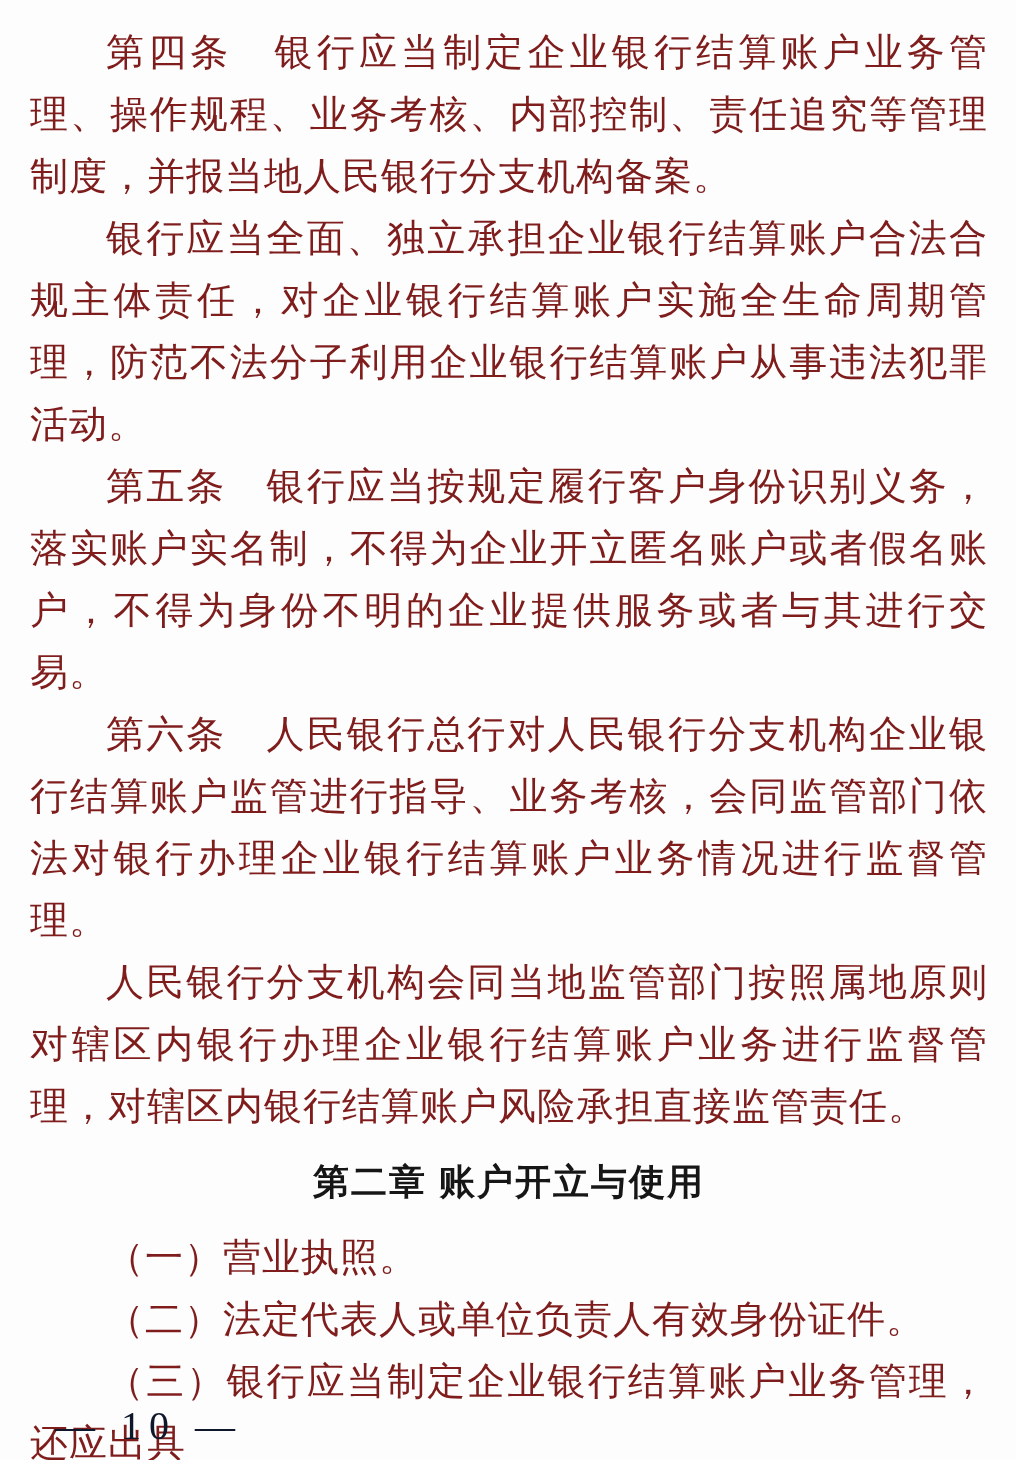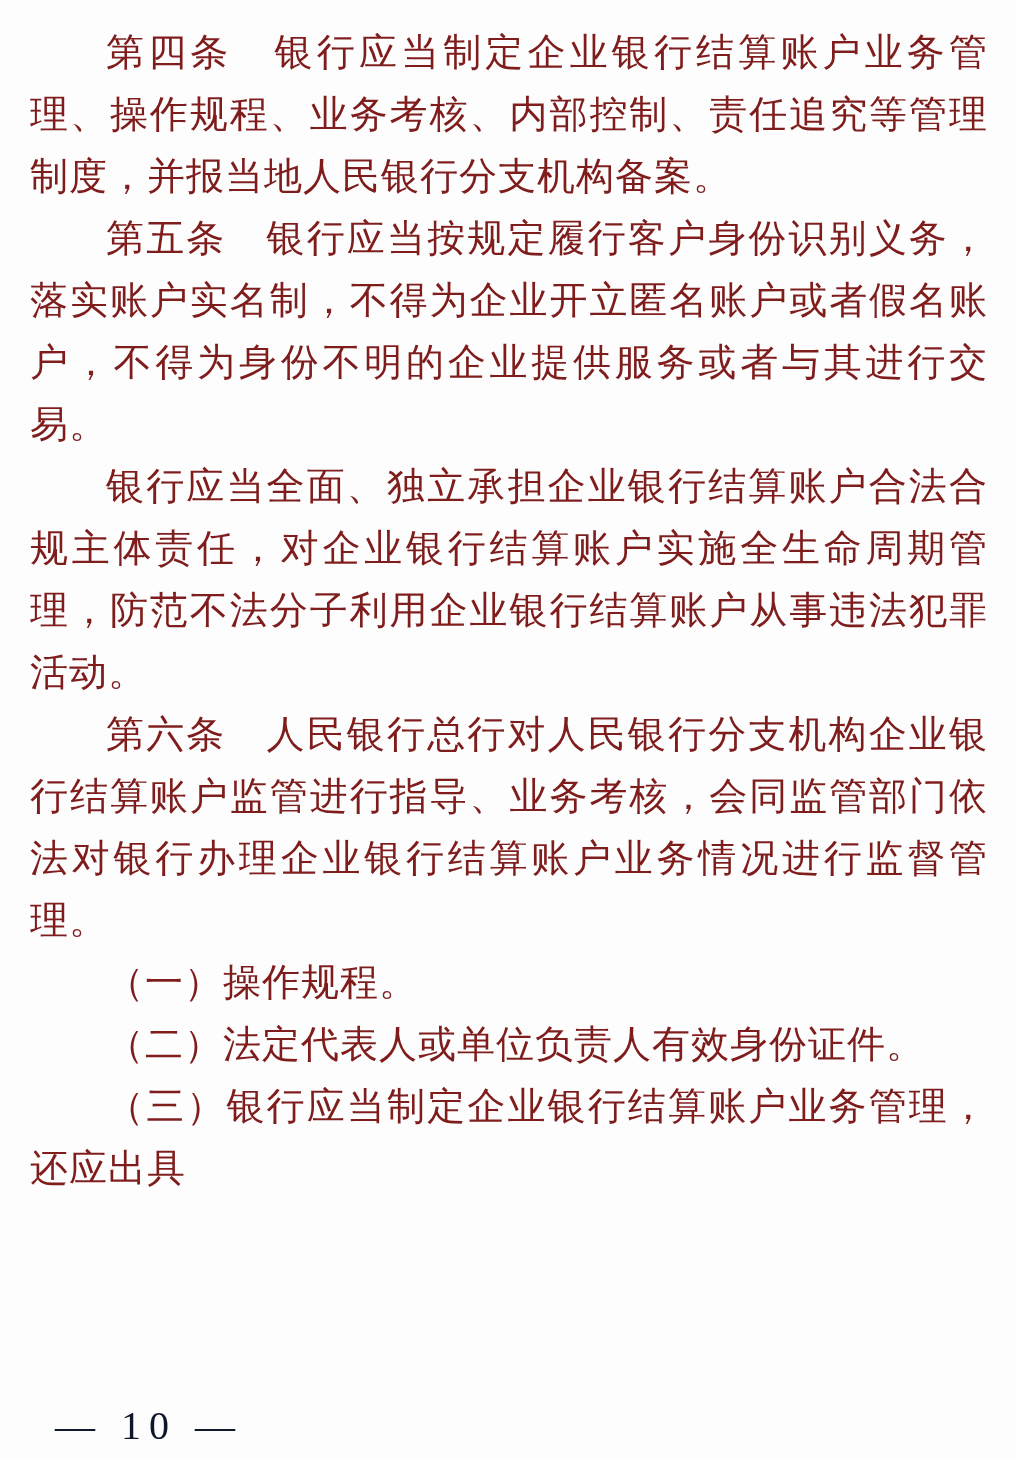--- a/index.html
+++ b/index.html
@@ -55,30 +55,32 @@
   }
 </style>
 </head>
 <body>
 
 <div class="page">
   <div class="content">
 
     <p class="para">第四条　银行应当制定企业银行结算账户业务管理、操作规程、业务考核、内部控制、责任追究等管理制度，并报当地人民银行分支机构备案。</p>
 
+    <p class="para">银行应当全面、独立承担企业银行结算账户合法合规主体责任，对企业银行结算账户实施全生命周期管理，防范不法分子利用企业银行结算账户从事违法犯罪活动。</p>
+
     <p class="para">第五条　银行应当按规定履行客户身份识别义务，落实账户实名制，不得为企业开立匿名账户或者假名账户，不得为身份不明的企业提供服务或者与其进行交易。</p>
-
-    <p class="para">银行应当全面、独立承担企业银行结算账户合法合规主体责任，对企业银行结算账户实施全生命周期管理，防范不法分子利用企业银行结算账户从事违法犯罪活动。</p>
 
     <p class="para">第六条　人民银行总行对人民银行分支机构企业银行结算账户监管进行指导、业务考核，会同监管部门依法对银行办理企业银行结算账户业务情况进行监督管理。</p>
 
+    <p class="para">人民银行分支机构会同当地监管部门按照属地原则对辖区内银行办理企业银行结算账户业务进行监督管理，对辖区内银行结算账户风险承担直接监管责任。</p>
+
+    <h2 class="chapter">第二章 账户开立与使用</h2>
 
 
-
-    <p class="para">（一）操作规程。</p>
+    <p class="para">（一）营业执照。</p>
 
     <p class="para">（二）法定代表人或单位负责人有效身份证件。</p>
 
     <p class="para">（三）银行应当制定企业银行结算账户业务管理，还应出具</p>
 
   </div>
 
   <div class="footer">— 10 —</div>
 </div>
 

